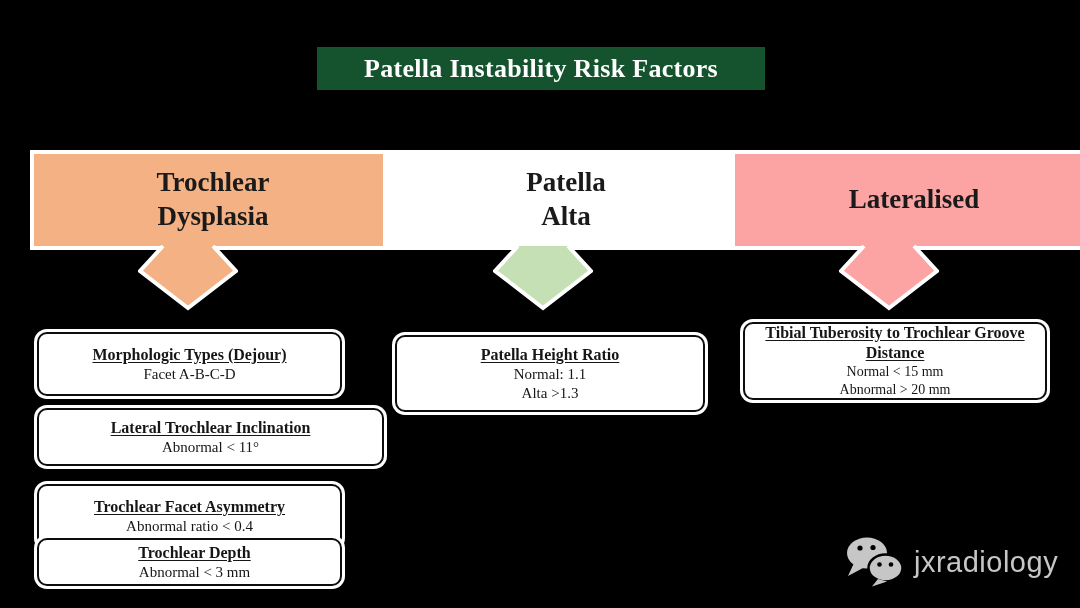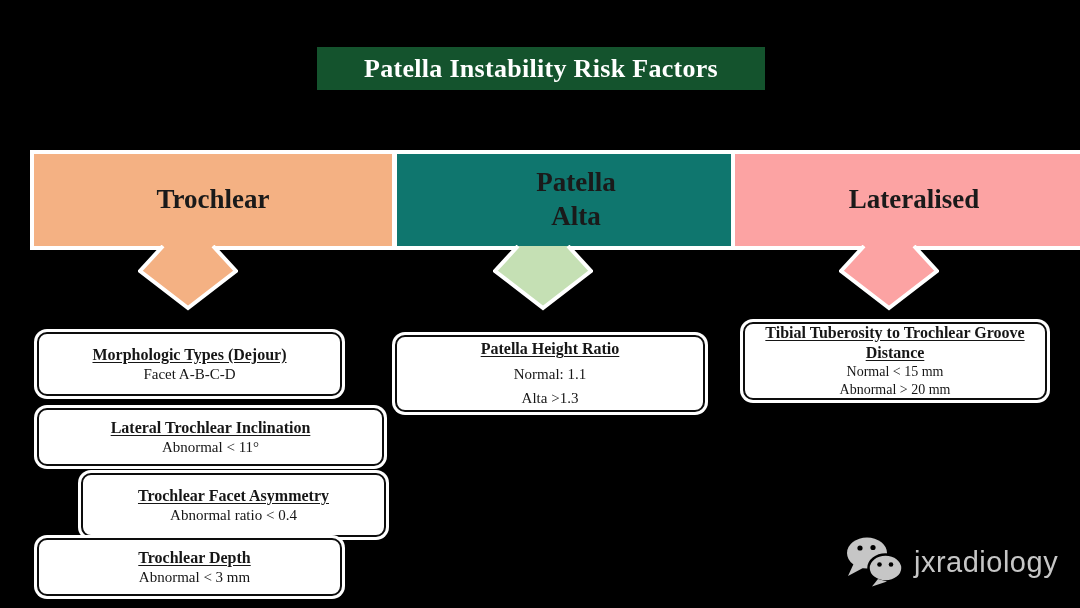--- a/index.html
+++ b/index.html
@@ -95,51 +95,52 @@
     letter-spacing: 0.5px;
   }
 </style>
 </head>
 <body>
 
 <div class="title-bar" style="background: #14532d;">Patella Instability Risk Factors</div>
 
 <div class="header-box" style="left: 30px; background: rgb(244, 177, 131);">
   <div>Trochlear</div>
+  <div>Dysplasia</div>
 </div>
 <svg class="arrow" style="left:138px; top:245px;" width="100" height="66" viewBox="0 0 100 66">
   <path d="M 25 1 L 2 26 L 50 63 L 98 26 L 75 1" stroke="#ffffff" stroke-width="4" stroke-linejoin="miter" stroke-linecap="butt" fill="#F4B183"></path>
 </svg>
 
 <div class="info-box" style="left:37px; top:332px; width:305px; height:64px;">
   <div class="info-title">Morphologic Types (Dejour)</div>
   <div class="info-line">Facet A-B-C-D</div>
 </div>
 <div class="info-box" style="left:37px; top:408px; width:347px; height:58px;">
   <div class="info-title">Lateral Trochlear Inclination</div>
   <div class="info-line">Abnormal &lt; 11°</div>
 </div>
-<div class="info-box" style="left:37px; top:473px; width:305px; height:64px;margin-left:44px;">
+<div class="info-box" style="left:37px; top:484px; width:305px; height:64px;">
   <div class="info-title">Trochlear Facet Asymmetry</div>
   <div class="info-line">Abnormal ratio &lt; 0.4</div>
 </div>
-<div class="info-box" style="left:37px; top:538px; width:305px; height:58px;padding-left:20px;">
+<div class="info-box" style="left:37px; top:538px; width:305px; height:48px;padding-left:20px;">
   <div class="info-title">Trochlear Depth</div>
   <div class="info-line">Abnormal &lt; 3 mm</div>
 </div>
 
-<div class="header-box" style="left: 393px; background: #0f766e; font-family: Liberation Serif, serif;">
+<div class="header-box" style="left: 383px; background: #ffffff; font-family: Liberation Serif, serif;">
   <div>Patella</div>
   <div>Alta</div>
 </div>
 <svg class="arrow" style="left:493px; top:245px;" width="100" height="66" viewBox="0 0 100 66">
   <path d="M 25 1 L 2 26 L 50 63 L 98 26 L 75 1" stroke="#ffffff" stroke-width="4" stroke-linejoin="miter" stroke-linecap="butt" fill="#C5E0B4"></path>
 </svg>
 
-<div class="info-box" style="left:395px; top:335px; width:310px; height:77px;justify-content:space-between;">
+<div class="info-box" style="left:395px; top:335px; width:310px; height:77px;">
   <div class="info-title">Patella Height Ratio</div>
   <div class="info-line">Normal: 1.1</div>
   <div class="info-line">Alta &gt;1.3</div>
 </div>
 
 <div class="header-box" style="left: 731px; background: rgb(252, 163, 163);">
   <div>Lateralised</div>
 </div>
 <svg class="arrow" style="left:839px; top:245px;" width="100" height="66" viewBox="0 0 100 66">
   <path d="M 25 1 L 2 26 L 50 63 L 98 26 L 75 1" stroke="#ffffff" stroke-width="4" stroke-linejoin="miter" stroke-linecap="butt" fill="#FCA3A3"></path>

